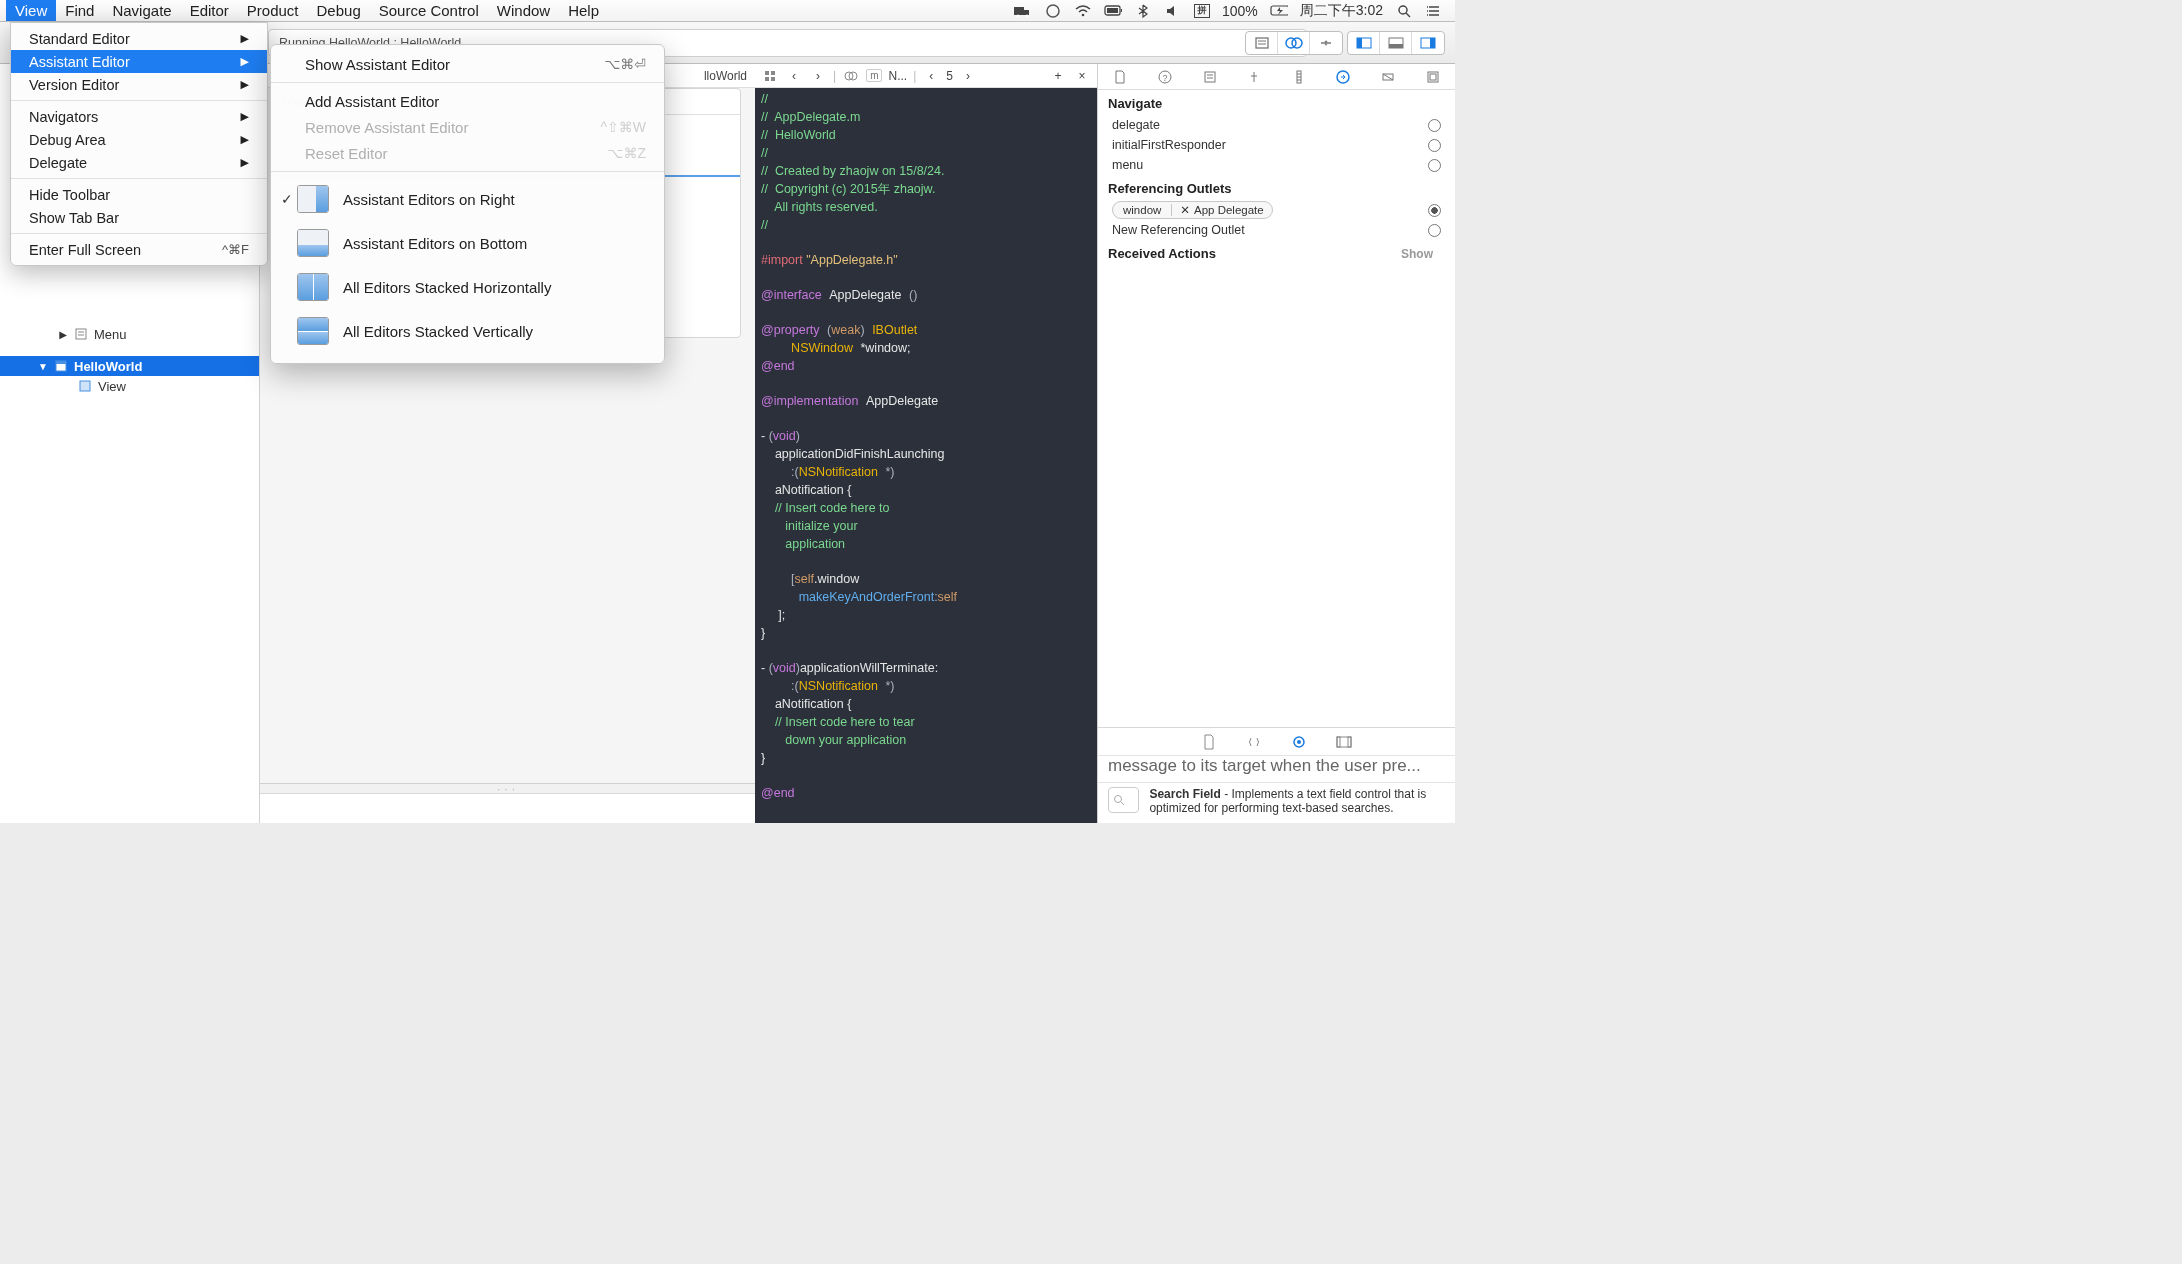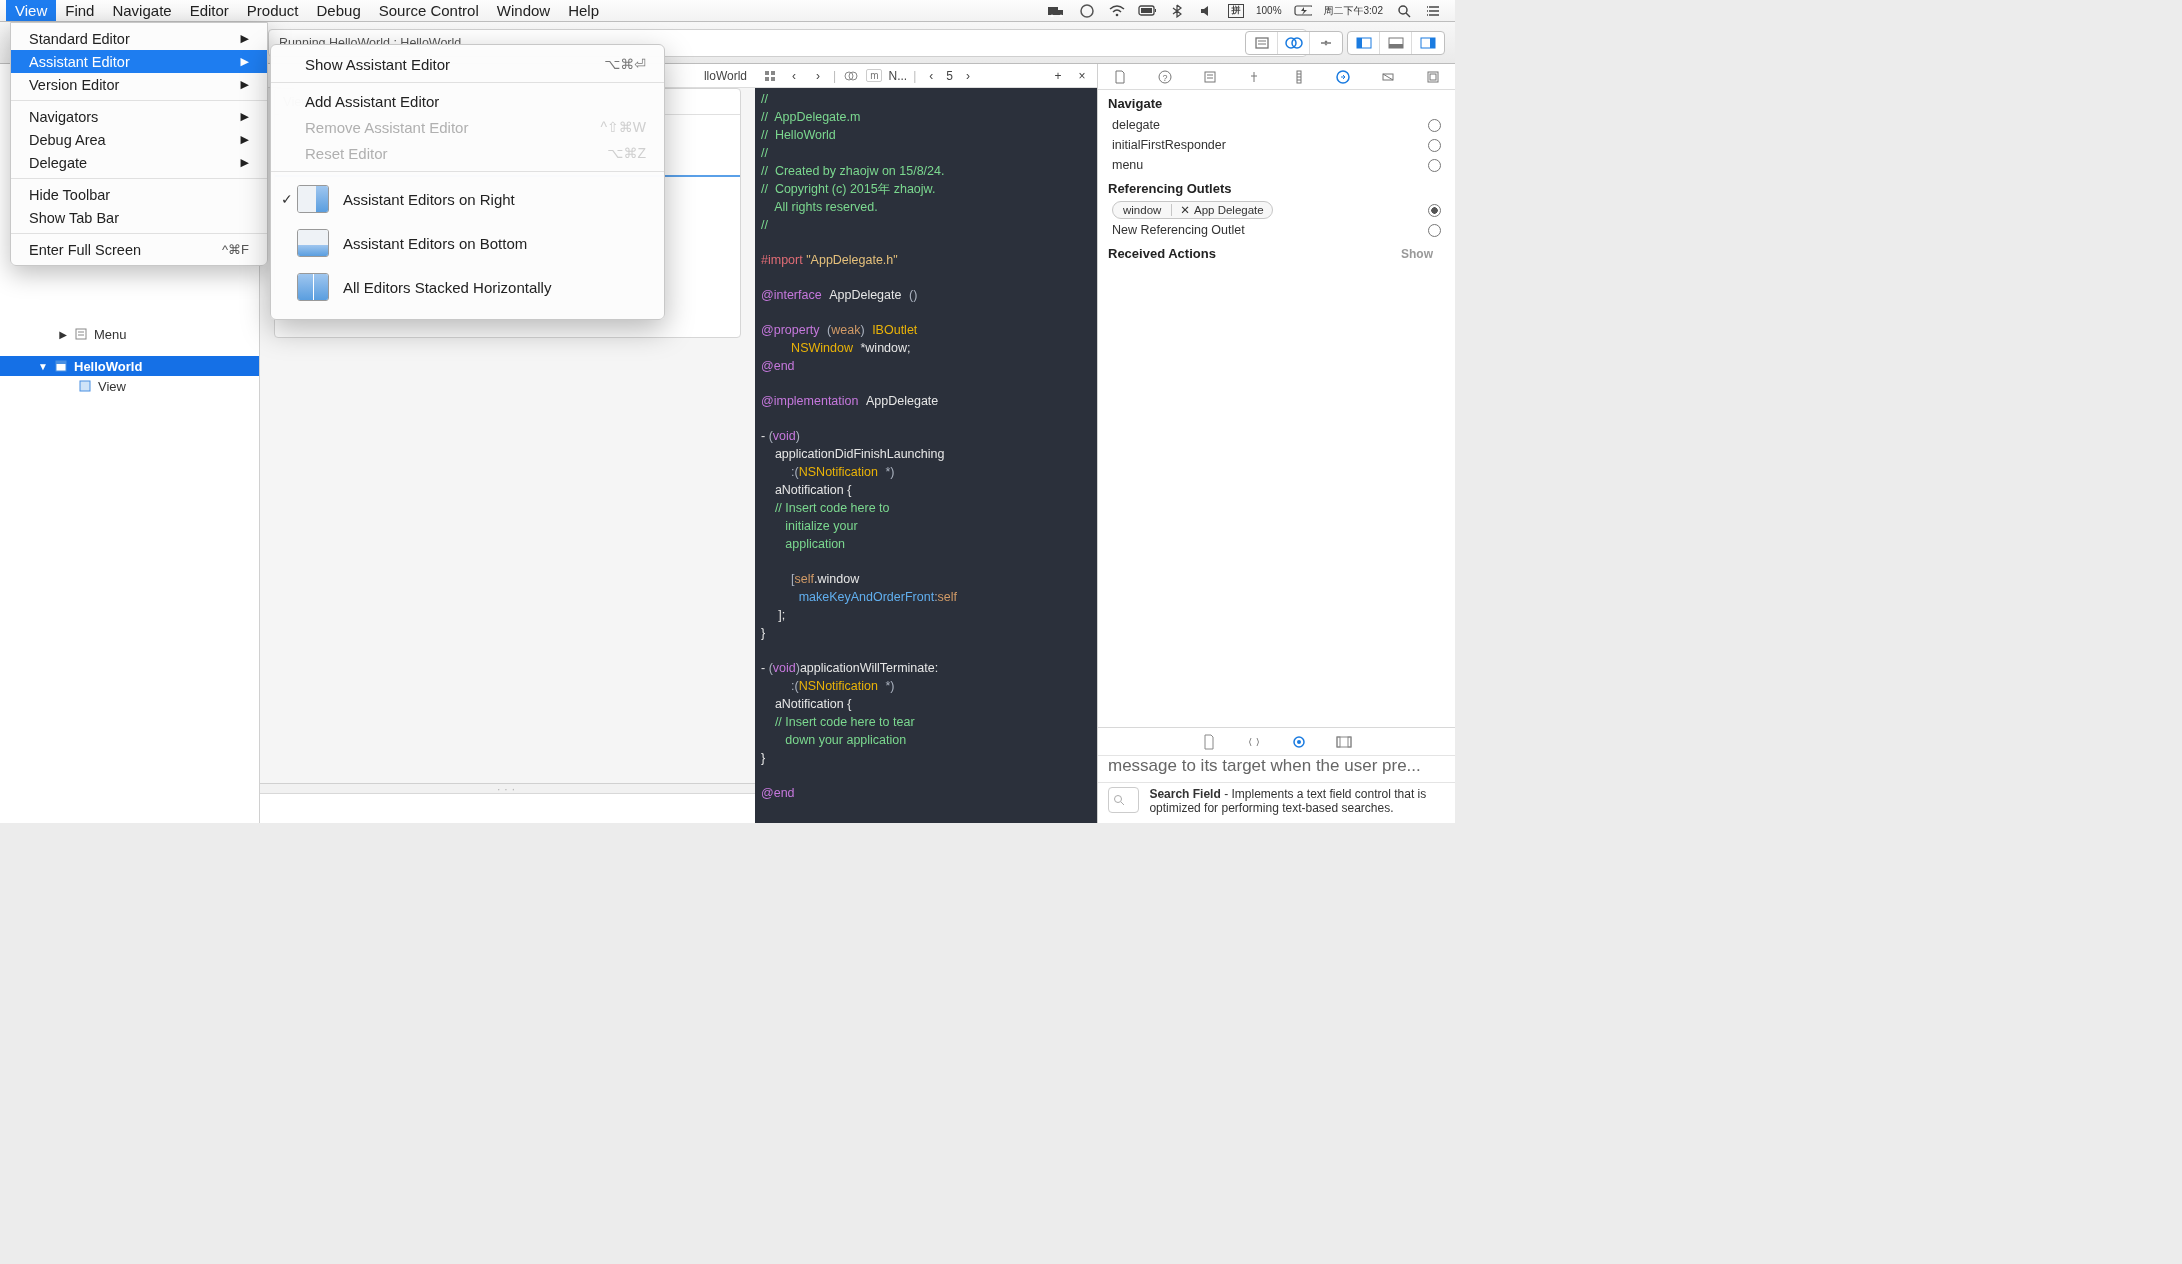--- a/index.html
+++ b/index.html
@@ -4,21 +4,21 @@
 <style>
 * { margin: 0; padding: 0; box-sizing: border-box; font-family: -apple-system, "Helvetica Neue", Arial, sans-serif; }
 body { background: #ececec; width: 1455px; height: 823px; overflow: hidden; font-size: 13px; color: #333; position: relative; }
 
 
 .menubar { height: 22px; background: linear-gradient(#fdfdfd,#f2f2f2); border-bottom: 1px solid #bdbdbd; display: flex; align-items: center; padding: 0 6px; position: relative; z-index: 50; }
 .menubar .mitem { padding: 2px 9px; font-size: 15px; color: #222; cursor: default; }
 .menubar .mitem.active { background: #1e7df0; color: #fff; }
 .menubar-right { margin-left: auto; display: flex; align-items: center; gap: 12px; padding-right: 6px; }
 .menubar-right .ricon { width: 18px; height: 16px; display: flex; align-items: center; justify-content: center; color: #444; }
-.menubar-right .rtext { font-size: 10px; color: #333; }
+.menubar-right .rtext { font-size: 14px; color: #333; }
 
 
 .toolbar { height: 42px; background: linear-gradient(#f7f7f7,#eaeaea); border-bottom: 1px solid #bcbcbc; display: flex; align-items: center; padding: 0 8px; gap: 6px; position: relative; }
 .tb-status { flex: 1; height: 28px; background: #fff; border: 1px solid #cfcfcf; border-radius: 4px; margin: 0 140px 0 260px; display: flex; align-items: center; padding: 0 10px; font-size: 12.5px; color: #555; }
 .tb-right-group { display: flex; gap: 4px; position: absolute; right: 10px; }
 .tb-seg { display: flex; border: 1px solid #bfbfbf; border-radius: 4px; overflow: hidden; height: 24px; background: #fff; }
 .tb-seg .seg { width: 32px; display: flex; align-items: center; justify-content: center; border-right: 1px solid #dcdcdc; }
 .tb-seg .seg:last-child { border-right: none; }
 .tb-seg .seg.blue svg { color: #1a7be0; }
 
@@ -551,13 +551,21 @@
       <span>Assistant Editors on Bottom</span>
     </div>
     <div class="drow bigicon">
       <div class="layout-icon">
         <div class="pane" style="flex:1"></div>
         <div style="width:1px;background:#fff"></div>
         <div class="pane" style="flex:1"></div>
       </div>
       <span>All Editors Stacked Horizontally</span>
     </div>
+    <div class="drow bigicon">
+      <div class="layout-icon" style="flex-direction: column;">
+        <div class="pane" style="flex:1"></div>
+        <div style="height:1px;background:#fff"></div>
+        <div class="pane" style="flex:1"></div>
+      </div>
+      <span>All Editors Stacked Vertically</span>
+    </div>
   </div>
 
 </body></html>

